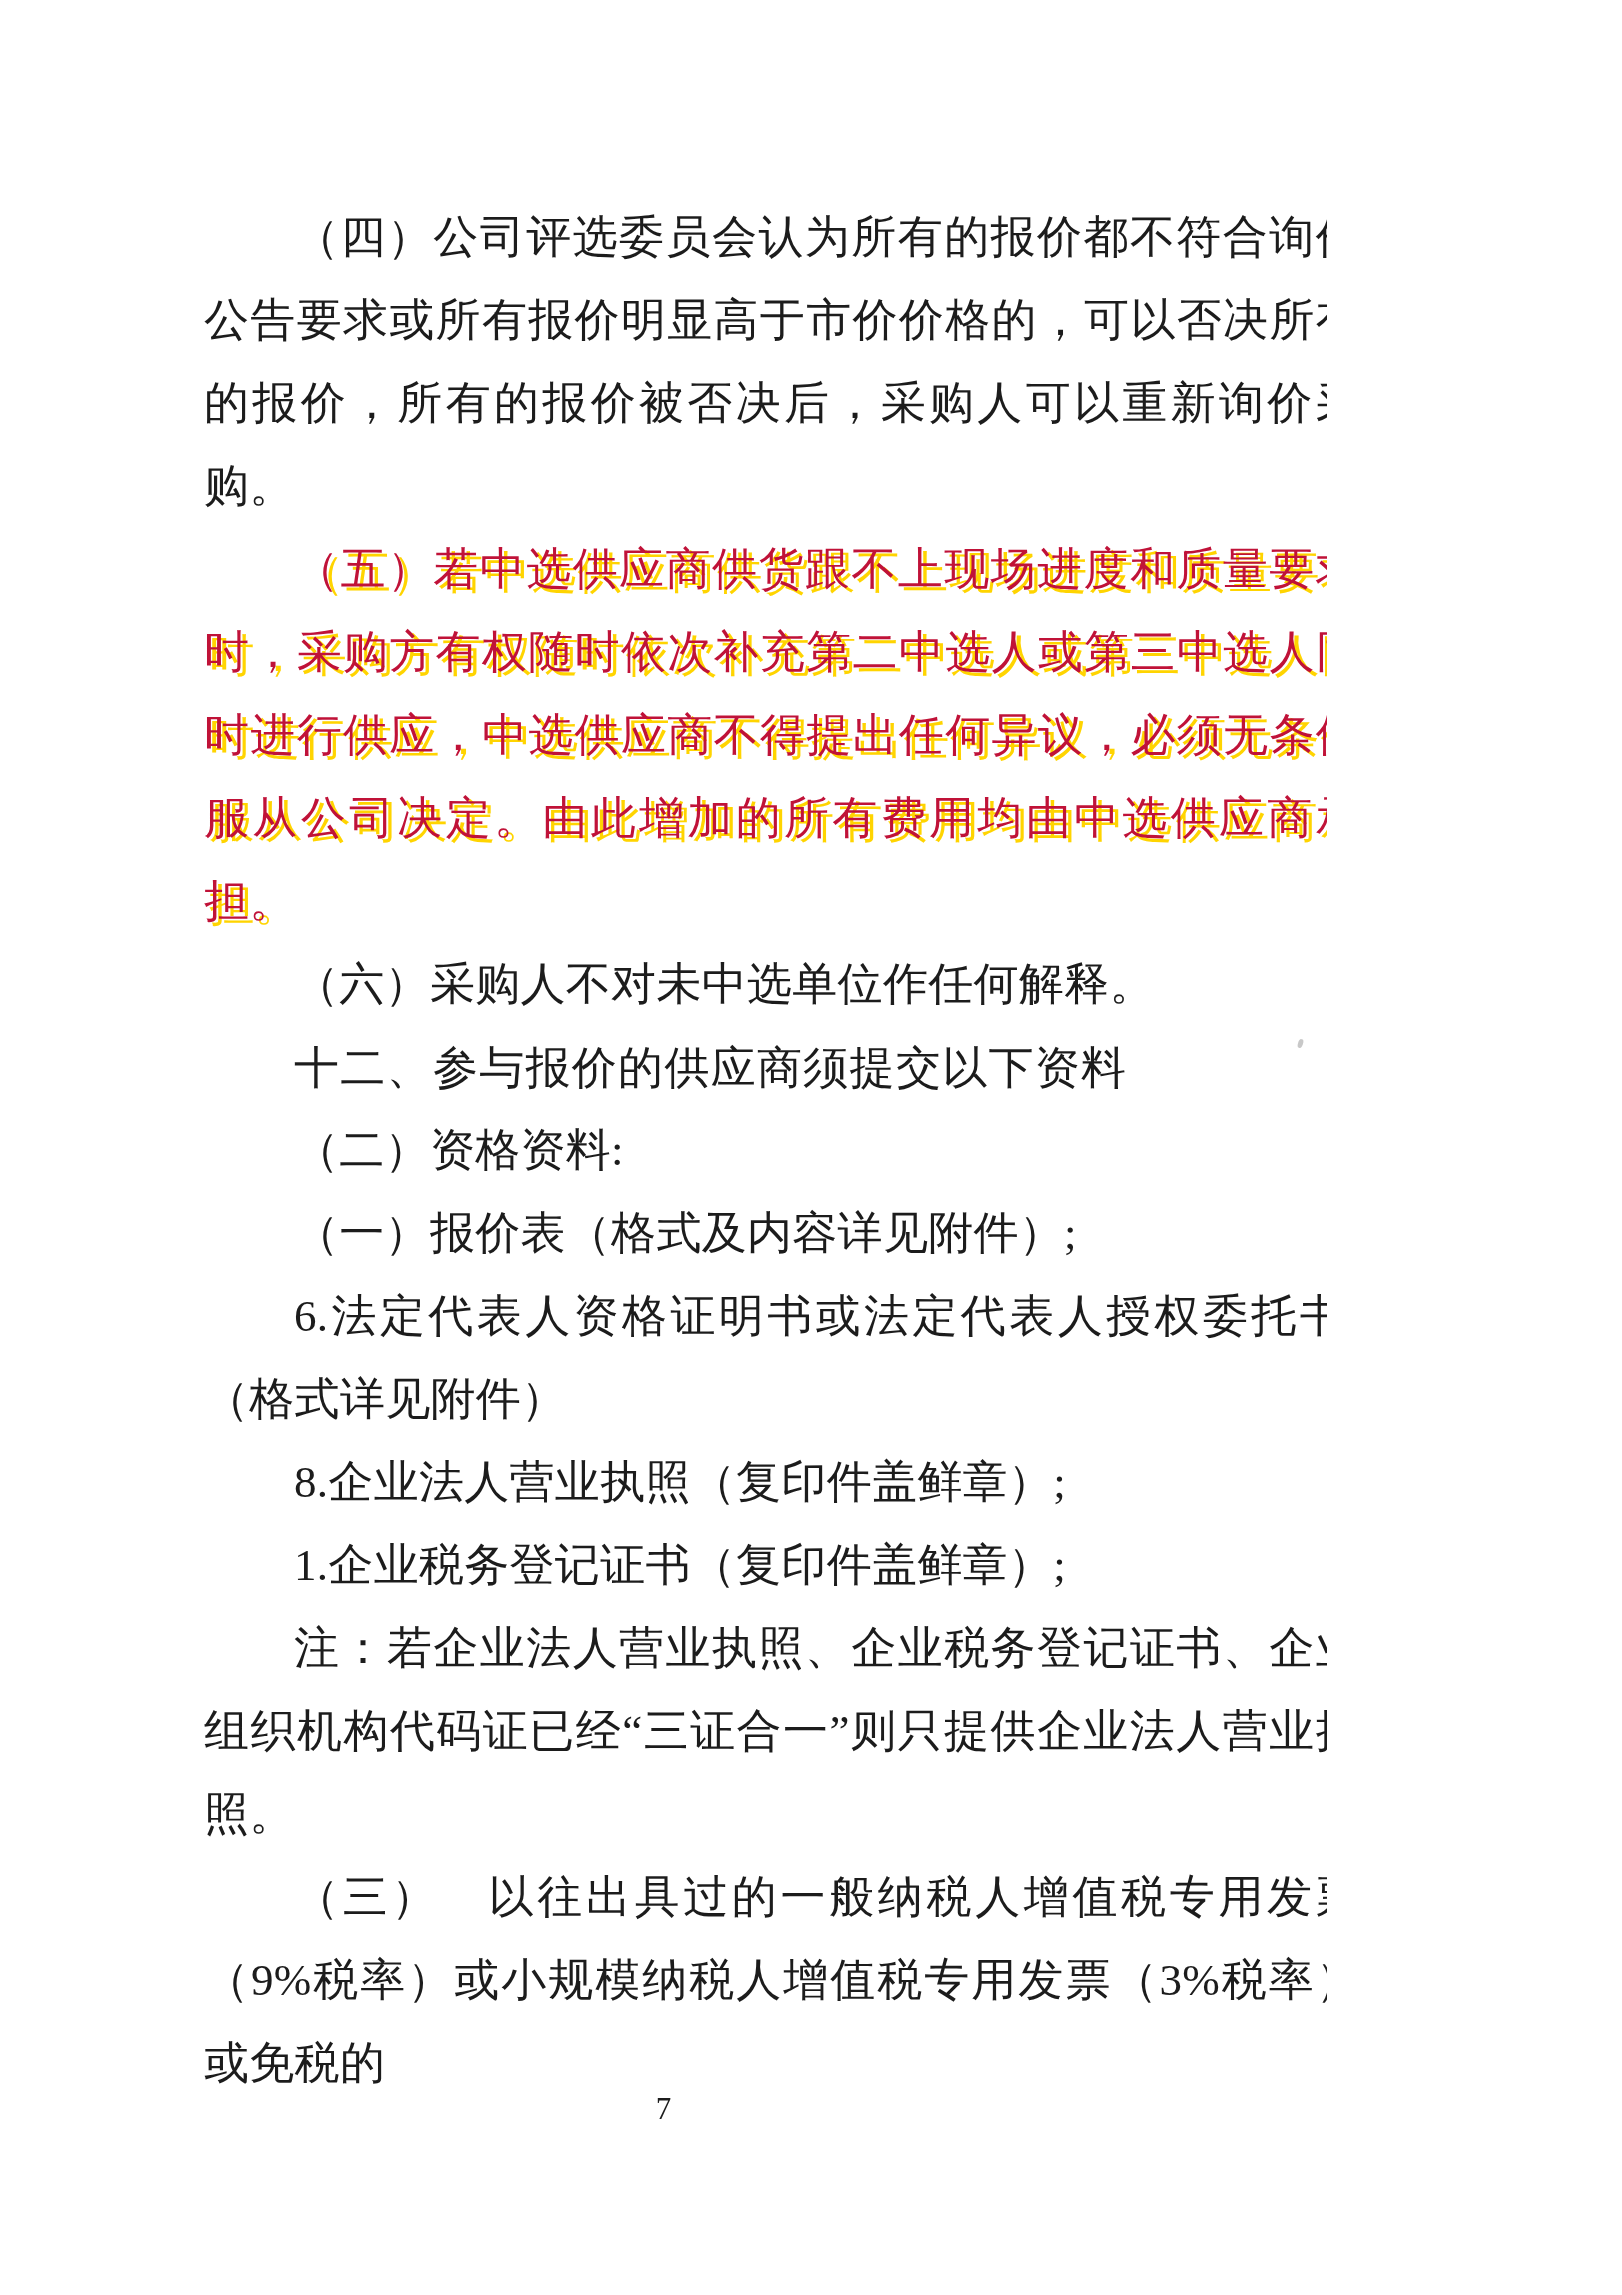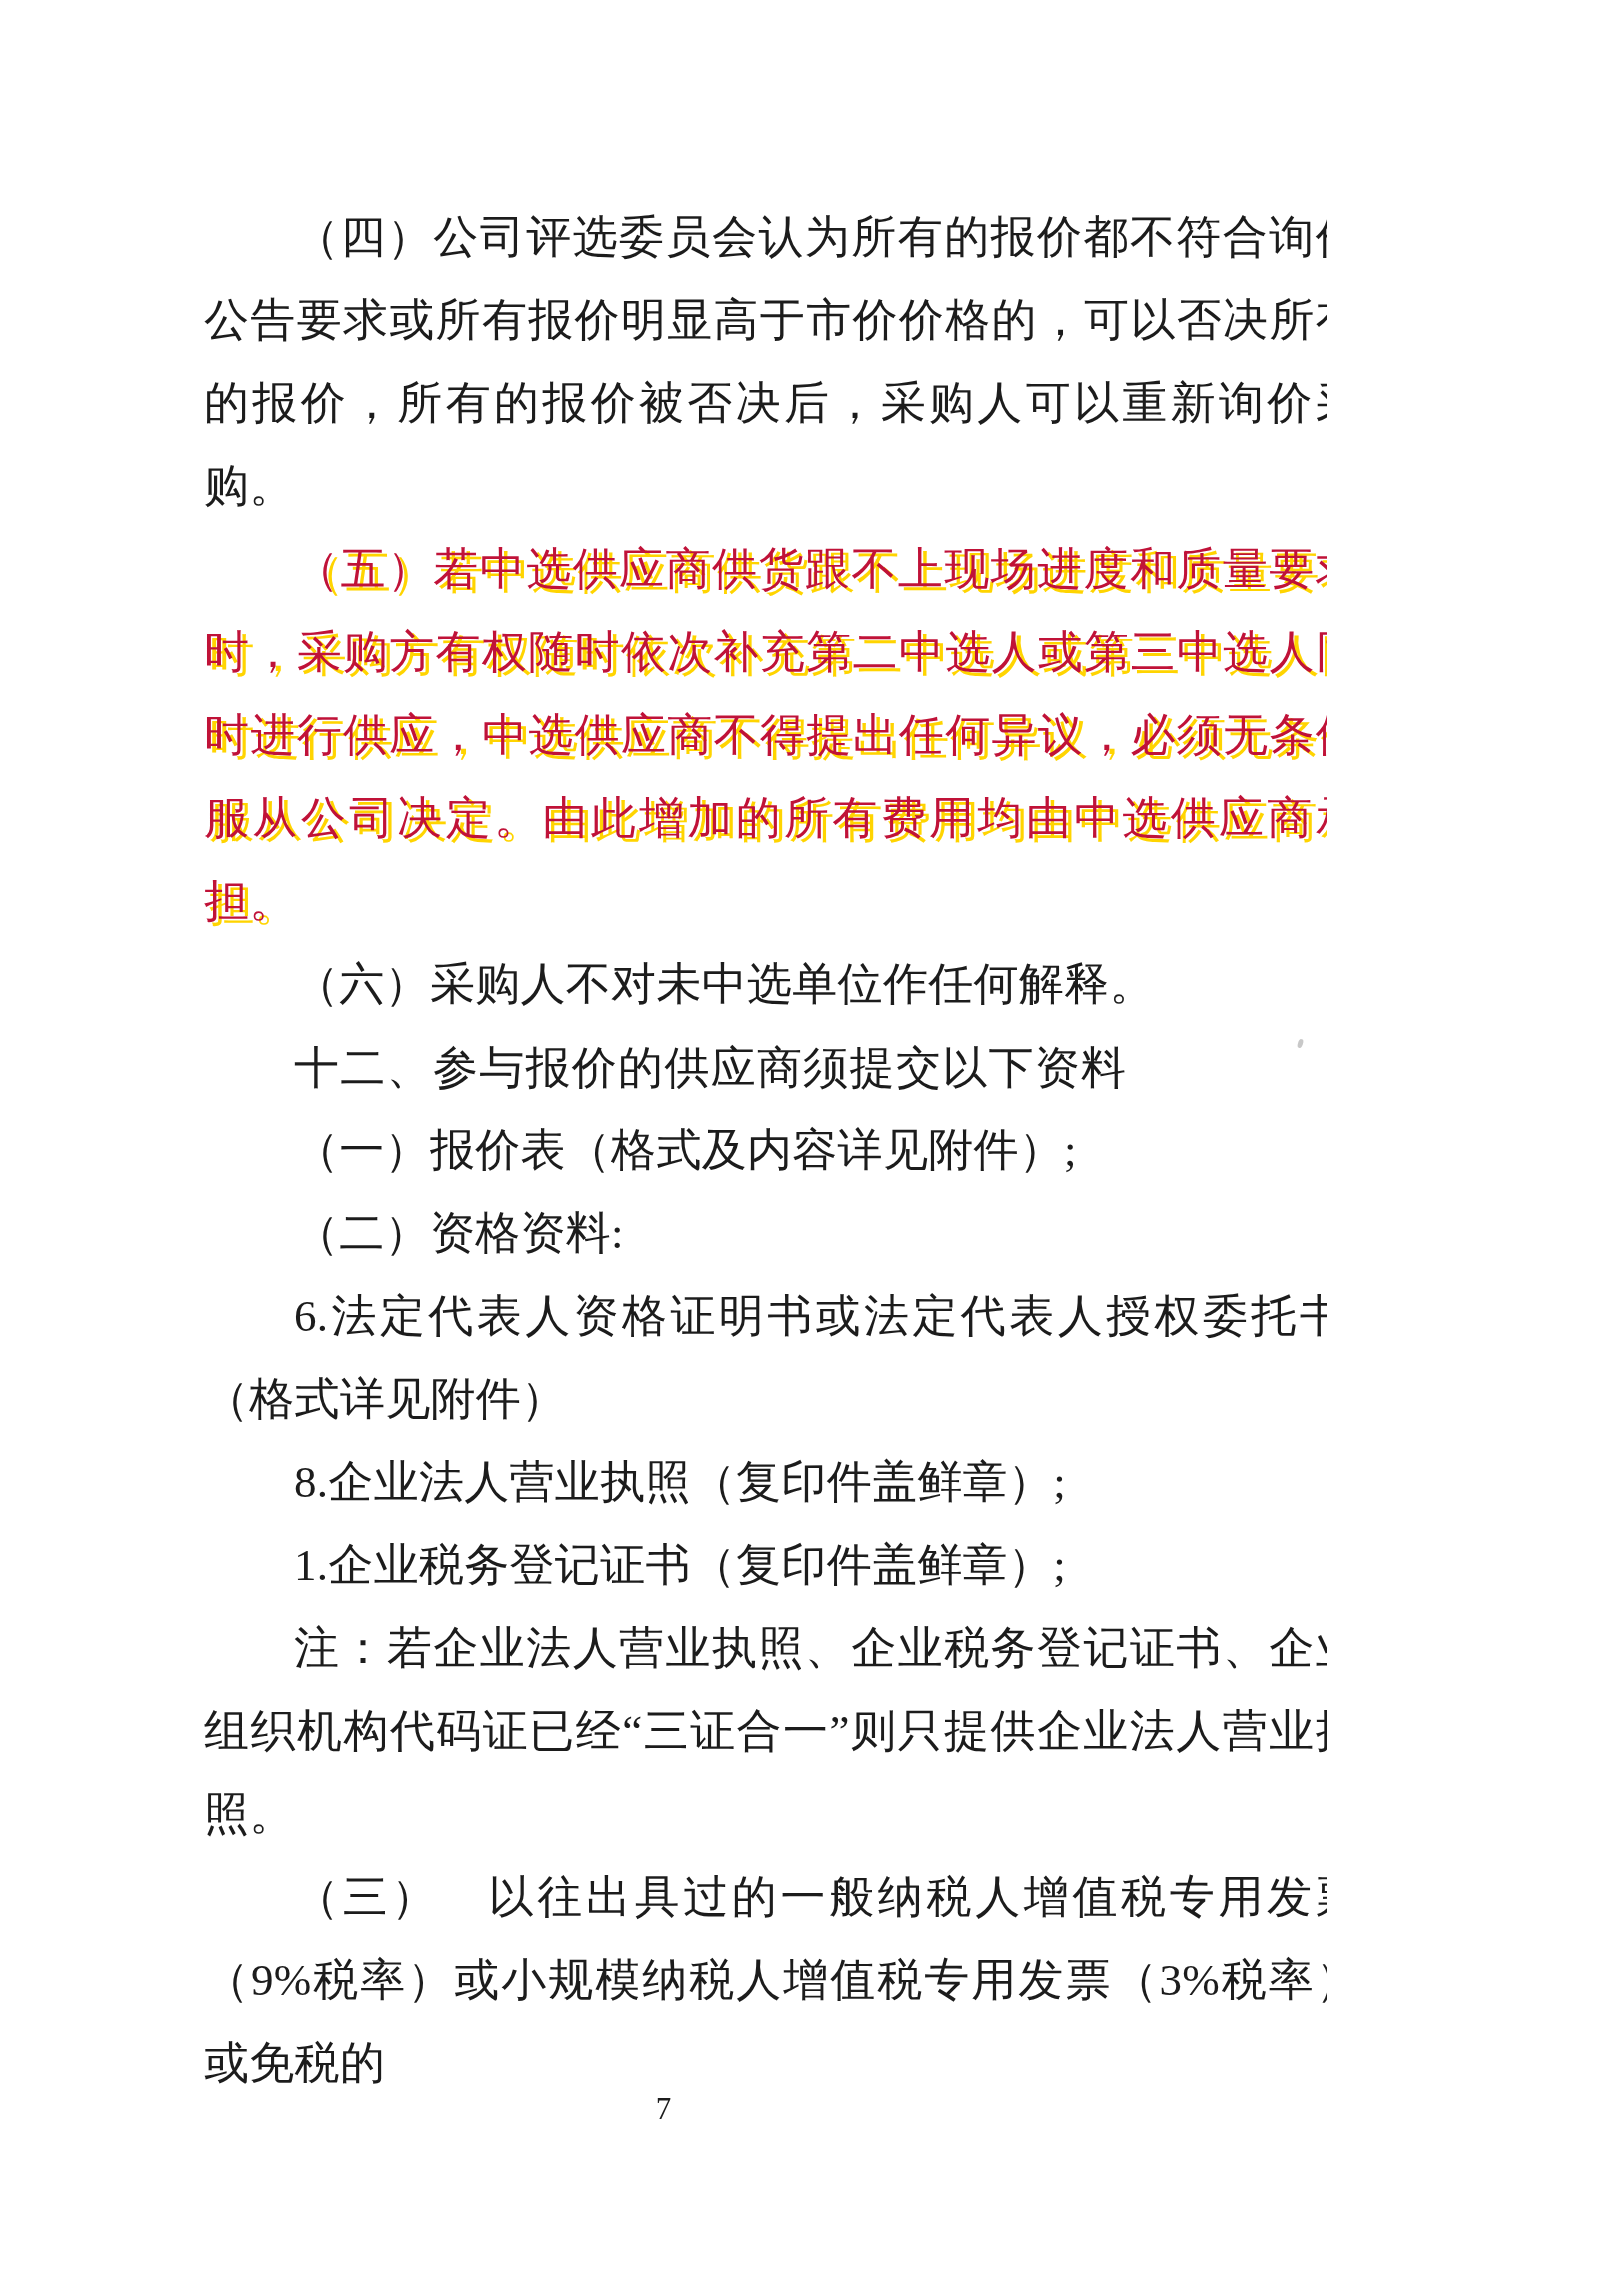--- a/index.html
+++ b/index.html
@@ -63,22 +63,22 @@
 </head>
 <body>
 
 <div class="page">
 
   <div class="content">
     <p class="normal">（四）公司评选委员会认为所有的报价都不符合询价公告要求或所有报价明显高于市价价格的，可以否决所有的报价，所有的报价被否决后，采购人可以重新询价采购。</p>
     <p class="red">（五）若中选供应商供货跟不上现场进度和质量要求时，采购方有权随时依次补充第二中选人或第三中选人同时进行供应，中选供应商不得提出任何异议，必须无条件服从公司决定。由此增加的所有费用均由中选供应商承担。</p>
     <p class="normal">（六）采购人不对未中选单位作任何解释。</p>
     <p class="heading">十二、参与报价的供应商须提交以下资料</p>
+    <p class="normal">（二）资格资料:</p>
     <p class="normal">（一）报价表（格式及内容详见附件）;</p>
-    <p class="normal">（二）资格资料:</p>
     <p class="normal">6.法定代表人资格证明书或法定代表人授权委托书;（格式详见附件）</p>
     <p class="normal">8.企业法人营业执照（复印件盖鲜章）;</p>
     <p class="normal">1.企业税务登记证书（复印件盖鲜章）;</p>
     <p class="normal">注：若企业法人营业执照、企业税务登记证书、企业组织机构代码证已经“三证合一”则只提供企业法人营业执照。</p>
     <p class="normal">（三）　以往出具过的一般纳税人增值税专用发票（9%税率）或小规模纳税人增值税专用发票（3%税率）或免税的</p>
   </div>
 
   <div class="speck speck-1"></div>
   <div class="speck speck-2"></div>
 

